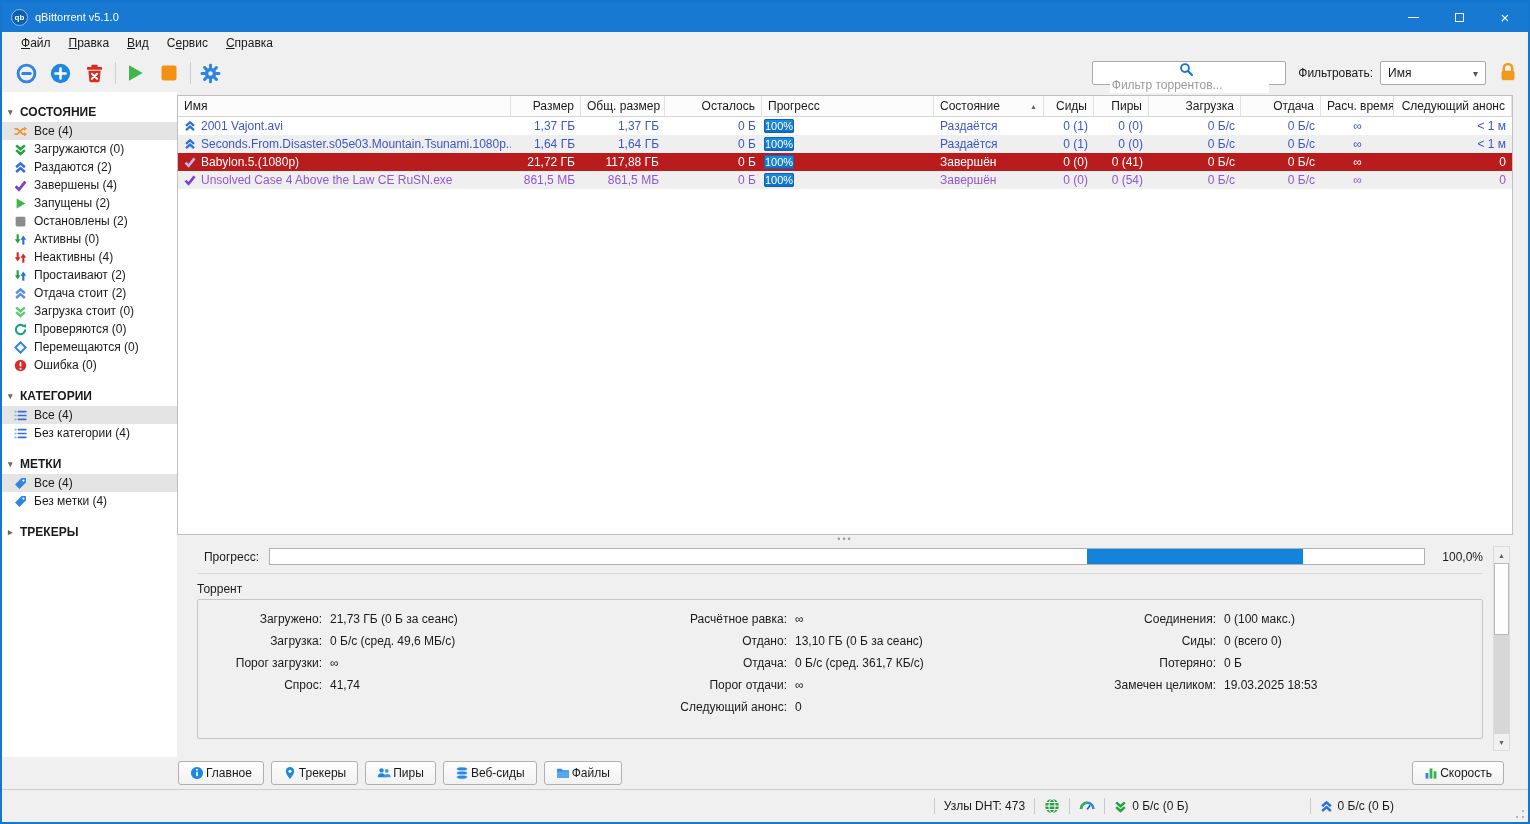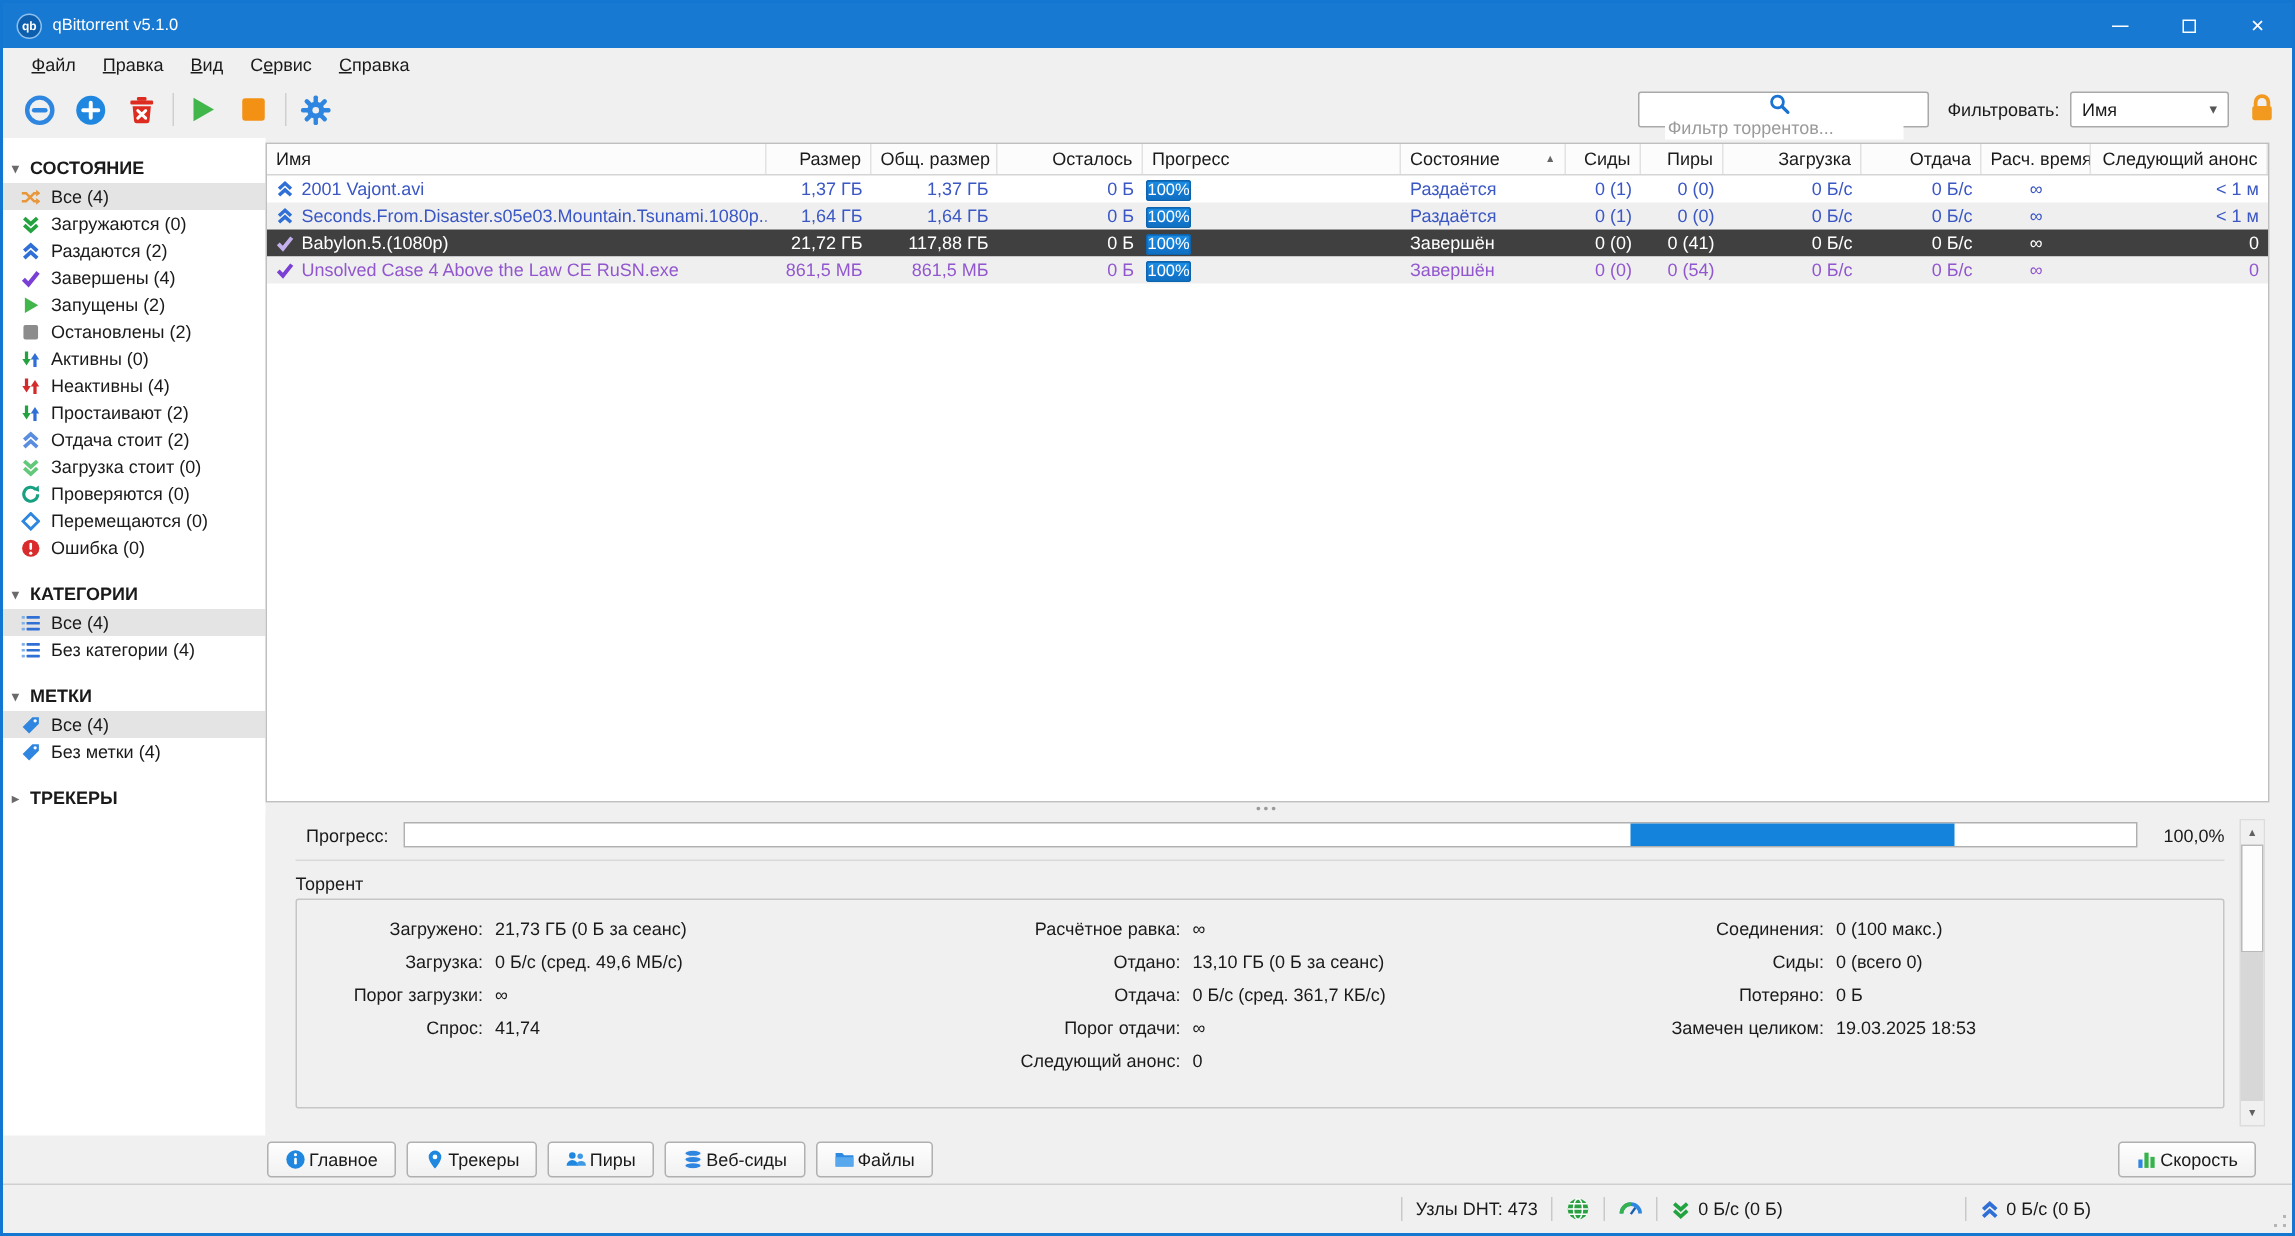--- a/index.html
+++ b/index.html
@@ -65,21 +65,21 @@
   .c-prog { width:172px; text-align:left; }
   .c-state { width:110px; text-align:left; }
   .c-seeds { width:50px; text-align:right; }
   .c-peers { width:55px; text-align:right; }
   .c-dl { width:92px; text-align:right; }
   .c-ul { width:80px; text-align:right; }
   .c-eta { width:73px; text-align:center; }
   .c-next { flex:1; text-align:right; }
   .trow { display:flex; height:18px; align-items:center; flex:0 0 auto; }
   .trow.alt { background:#efefef; }
-  .trow.selected { background:#404040; color:#fff; }
+  .trow.selected { background:#b91c1c; color:#fff; }
   .cell { padding:0 6px; white-space:nowrap; overflow:hidden; }
   .name-cell { display:flex; align-items:center; gap:5px; }
   .t-blue { color:#3a57c4; }
   .t-purple { color:#9257cf; }
   .pbar { height:14px; width:100%; border:1px solid #0d63ad; border-radius:2px;
     background:linear-gradient(#1b8ce2,#0f6fc4); color:#fff; text-align:center; font-size:11px; line-height:13px; }
   .splitter { height:7px; display:flex; align-items:center; justify-content:center; flex:0 0 auto; }
   .splitter .dots { color:#9a9a9a; font-size:9px; letter-spacing:2px; line-height:4px; }
   
   .details { height:215px; background:#f0f0f0; position:relative; padding:8px 30px 4px 20px; flex:0 0 auto; }

